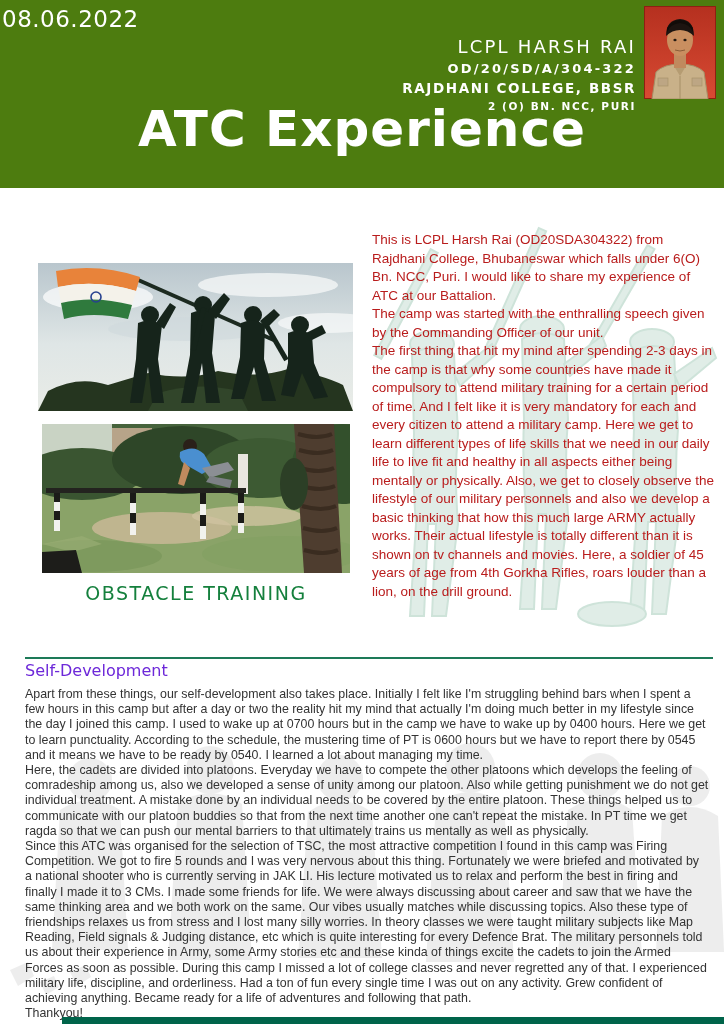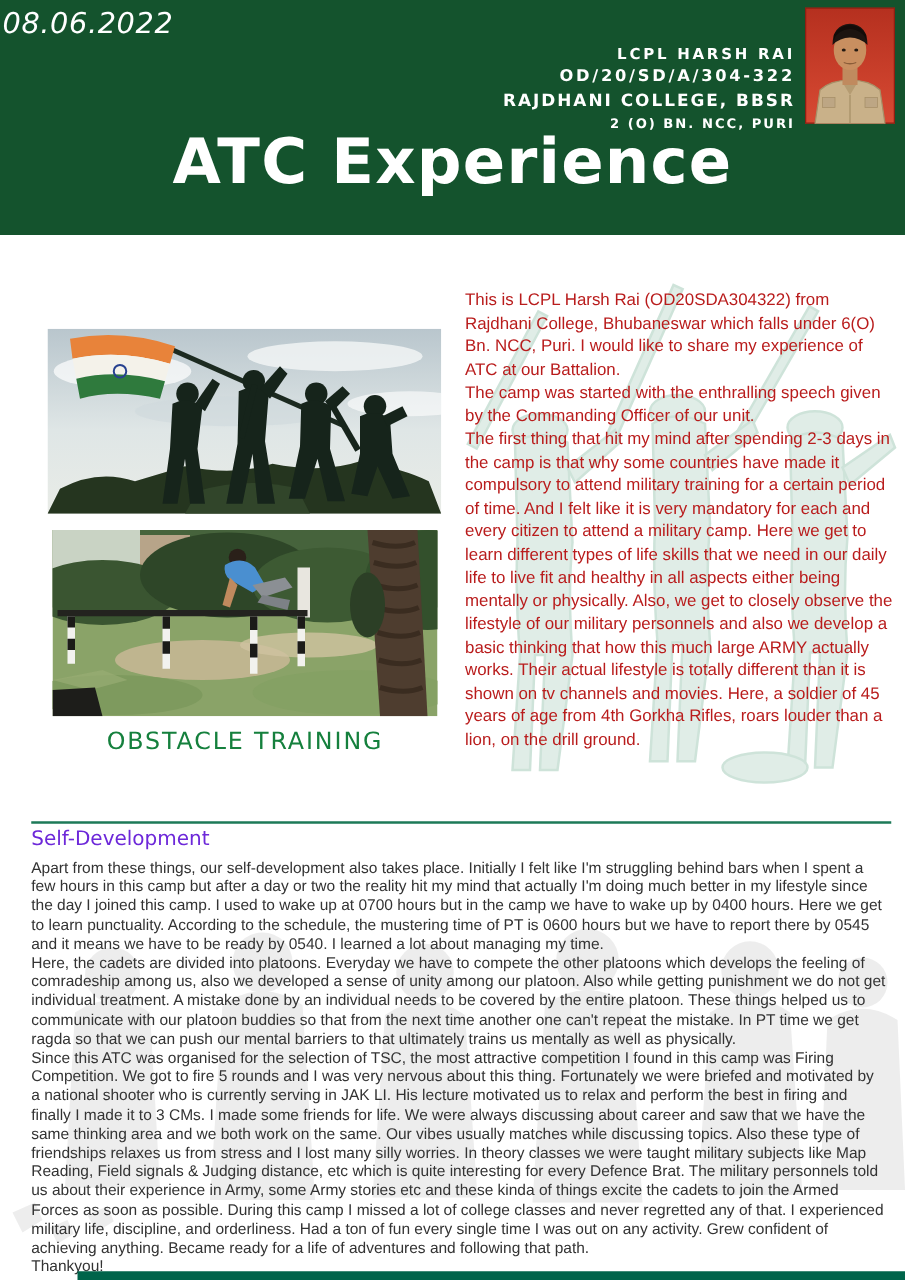--- a/index.html
+++ b/index.html
@@ -1,25 +1,25 @@
 <!DOCTYPE html>
 <html><head>
 <meta charset="utf-8">
 <style>
   html,body{margin:0;padding:0;}
   .page{position:relative;width:724px;height:1024px;background:#ffffff;overflow:hidden;
         font-family:"Liberation Sans",sans-serif;}
 
   
-  .header{position:absolute;left:0;top:0;width:724px;height:188px;background:#14532d;font-style:italic;}
+  .header{position:absolute;left:0;top:0;width:724px;height:188px;background:#4d7c0f;}
   .date{position:absolute;left:2px;top:6px;color:#fff;font-family:"DejaVu Sans",sans-serif;
         font-size:23px;letter-spacing:.5px;}
   .cadet-info{position:absolute;right:88px;top:36px;text-align:right;color:#fff;
         font-family:"DejaVu Sans",sans-serif;}
-  .ci-name{font-size:12px;font-weight:bold;letter-spacing:2.2px;margin-bottom:4px;}
+  .ci-name{font-size:18px;font-weight:normal;letter-spacing:2.2px;margin-bottom:4px;}
   .ci-id{font-size:13px;font-weight:bold;letter-spacing:2.2px;margin-bottom:4px;}
   .ci-college{font-size:13.5px;font-weight:bold;letter-spacing:1.6px;margin-bottom:4px;}
   .ci-unit{font-size:10.5px;font-weight:bold;letter-spacing:1.6px;}
   .photo{position:absolute;right:8px;top:6px;width:72px;height:93px;}
   .page-title{position:absolute;left:0;right:0;top:100px;margin:0;text-align:center;color:#fff;
         font-family:"DejaVu Sans",sans-serif;font-size:50px;font-weight:bold;letter-spacing:1px;}
 
   
   .wm{position:absolute;pointer-events:none;}
   .wm-green{left:362px;top:224px;width:362px;height:420px;opacity:.45;}

